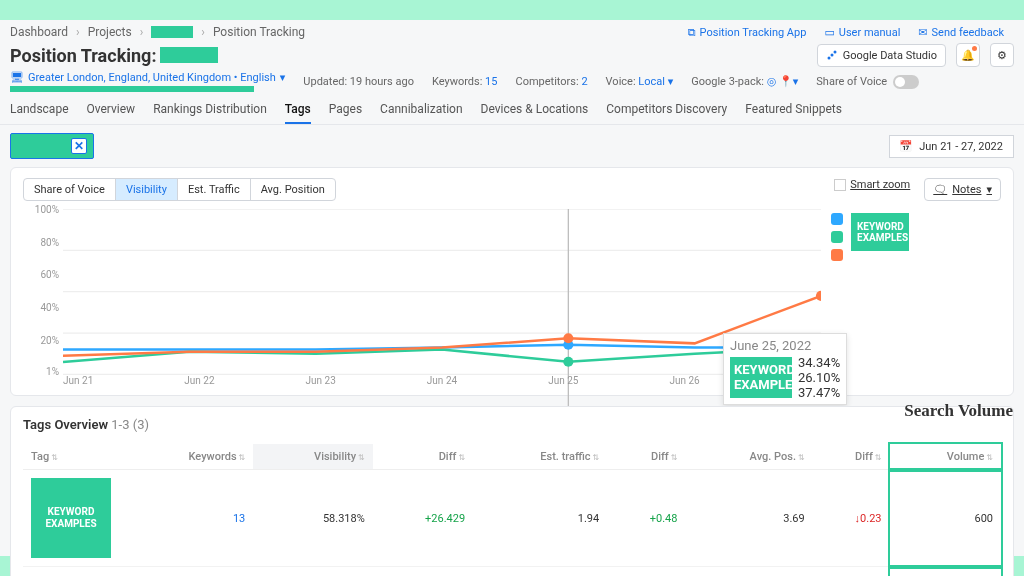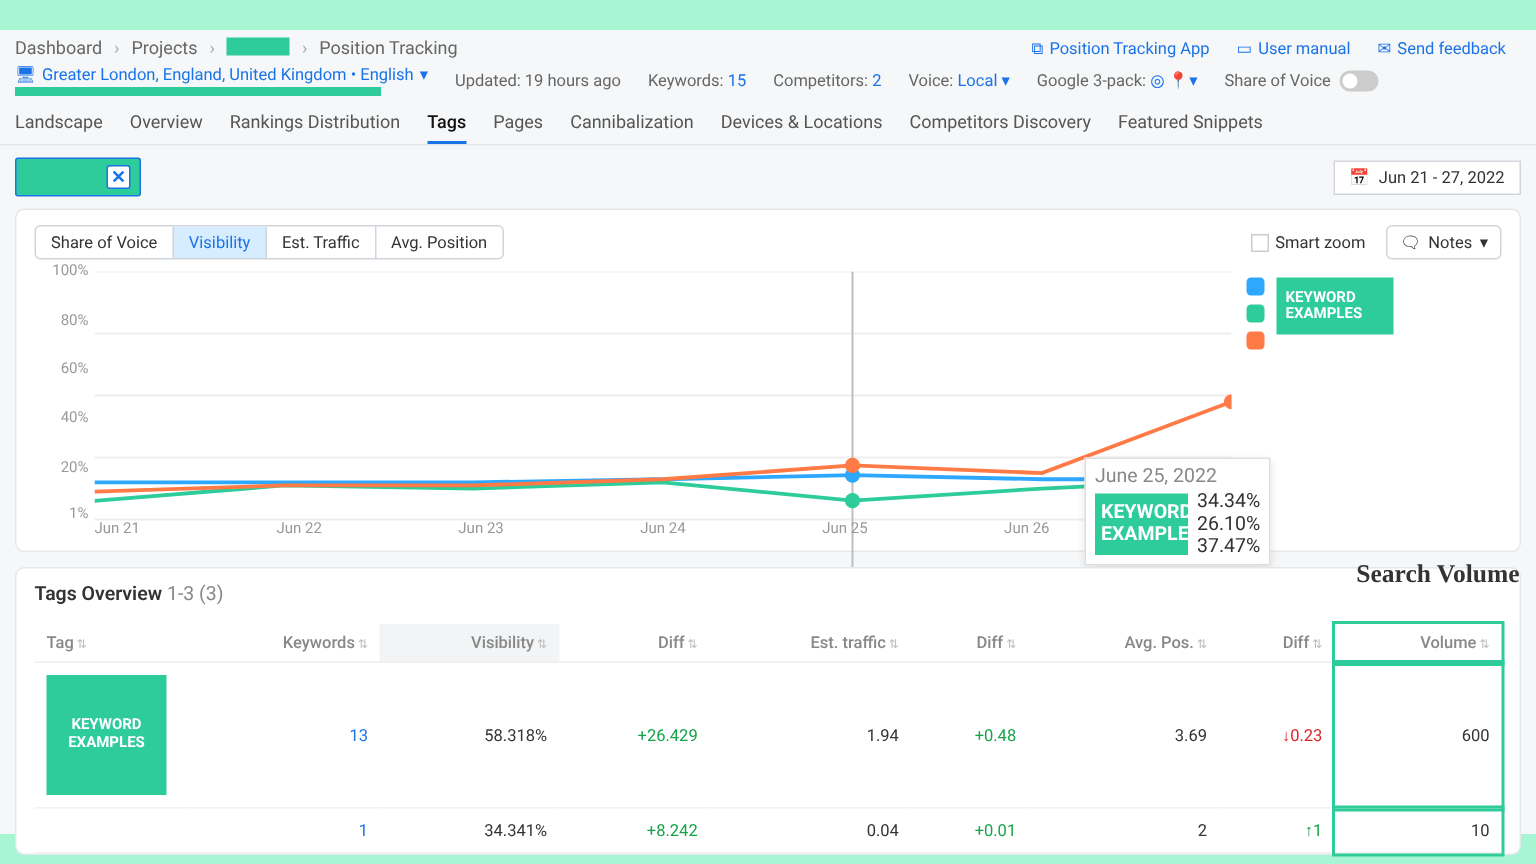--- a/index.html
+++ b/index.html
@@ -29,34 +29,34 @@
   .chip { background:#2ecc9a; padding:4px 6px; border:1px solid #1a73e8; border-radius:2px; display:flex; align-items:center; gap:4px; }
   .chip .x { background:#fff; color:#1a73e8; width:16px; height:16px; display:flex; align-items:center; justify-content:center; font-weight:bold; border:1px solid #1a73e8; border-radius:2px; cursor:pointer; }
   .date-btn { background:#fff; border:1px solid #d1d5db; padding:4px 10px; font-size:11px; display:flex; align-items:center; gap:6px; }
   .card { background:#fff; border:1px solid #e5e7eb; border-radius:6px; margin:0 10px 10px; }
   .chart-card { padding:10px 12px 6px; position:relative; }
   .seg { display:flex; border:1px solid #d1d5db; border-radius:4px; overflow:hidden; }
   .seg div { padding:4px 10px; border-right:1px solid #d1d5db; font-size:11px; cursor:pointer; }
   .seg div:last-child { border-right:none; }
   .seg .on { background:#d6ecff; color:#1a73e8; }
   .chart-head { display:flex; justify-content:space-between; align-items:center; margin-bottom:8px; }
-  .chart-head-right { display:flex; align-items:center; gap:14px; font-size:11px; }
+  .chart-head-right { display:flex; align-items:flex-start; gap:14px; font-size:11px;text-decoration:underline; }
   .chk { width:12px; height:12px; border:1px solid #ccc; display:inline-block; vertical-align:middle; margin-right:4px; }
   .chart-wrap { position:relative; height:180px; }
   .yaxis { position:absolute; left:0; top:0; bottom:18px; width:40px; }
   .yaxis div { position:absolute; right:4px; font-size:10px; color:#999; transform:translateY(-50%); }
   .plot { position:absolute; left:40px; right:180px; top:0; bottom:18px; }
   .xaxis { position:absolute; left:40px; right:180px; bottom:0; height:14px; display:flex; justify-content:space-between; font-size:10px; color:#999; }
   .legend { position:absolute; right:10px; top:0; width:160px; }
   .legend-chk { display:flex; flex-direction:column; gap:6px; position:absolute; left:0; top:4px; }
   .lck { width:12px; height:12px; border-radius:3px; }
   .lck.c1 { background:#2ea8ff; }
   .lck.c2 { background:#2ecc9a; }
   .lck.c3 { background:#ff7a45; }
-  .legend-box { position:absolute; left:20px; top:4px; background:#2ecc9a; color:#fff; font-size:10px; font-weight:700; padding:8px 6px; width:78px; }
+  .legend-box { position:absolute; left:20px; top:4px; background:#2ecc9a; color:#fff; font-size:10px; font-weight:700; padding:8px 6px; text-align:center; width:58px; }
   .tooltip { position:absolute; background:#fff; border:1px solid #ddd; box-shadow:0 2px 6px rgba(0,0,0,.12); font-size:13px; padding:4px 6px; }
   .tooltip .tt-date { color:#888; margin-bottom:2px; }
   .tooltip .row { display:flex; align-items:center; gap:6px; }
   .tt-box { background:#2ecc9a; color:#fff; font-weight:700; padding:6px 4px; text-align:center; width:62px; line-height:1.1; }
   .tags-card { padding:10px 12px 0; position:relative; }
   .tags-title { font-size:13px; font-weight:600; margin-bottom:12px; }
   .tags-title .muted { color:#888; font-weight:400; }
   .sv-label { position:absolute; right:0; top:-6px; font-size:17px; font-weight:800; font-family:Georgia, serif; }
   table { width:100%; border-collapse:collapse; font-size:11px; }
   th { text-align:left; color:#888; font-weight:500; padding:6px 8px; border-bottom:1px solid #eee; }
@@ -69,21 +69,21 @@
   .neg { color:#dc2626; }
   .sort-ic { font-size:8px; color:#bbb; margin-left:2px; }
   .vol-col { outline:2px solid #2ecc9a; }
   .google-ic { width:12px; height:12px; }
 </style>
 </head>
 <body>
 
 <div class="app">
   <div class="breadcrumb" style="justify-content:space-between;">
-    <div style="display:flex;align-items:flex-start;gap:8px;">
+    <div style="display:flex;align-items:center;gap:8px;">
       <span>Dashboard</span>
         <span class="sep">›</span>
       <span>Projects</span>
         <span class="sep">›</span>
       <span class="redact"></span>
         <span class="sep">›</span>
       <span>Position Tracking</span>
     </div>
     <div class="top-links">
       <a>
@@ -94,20 +94,38 @@
           <span>▭</span>
           <span>User manual</span>
         </a>
       <a>
           <span>✉</span>
           <span>Send feedback</span>
         </a>
     </div>
   </div>
 
+  <div class="title-row">
+    <h1>
+        <span>Position Tracking:</span>
+        <span class="redact"></span>
+      </h1>
+    <div class="title-actions">
+      <div class="btn">
+        <svg class="google-ic" viewBox="0 0 24 24">
+            <circle cx="6" cy="18" r="3" fill="#1a73e8"></circle>
+            <circle cx="12" cy="12" r="3" fill="#1a73e8"></circle>
+            <circle cx="18" cy="6" r="3" fill="#1a73e8"></circle>
+          </svg>
+        <span>Google Data Studio</span>
+      </div>
+      <div class="btn icon-btn" style="position:relative;">🔔<span style="position:absolute;top:2px;right:2px;width:5px;height:5px;background:#ff7a45;border-radius:50%;"></span></div>
+      <div class="btn icon-btn">⚙</div>
+    </div>
+  </div>
 
   <div class="meta-row">
     <div>
       <div class="loc">
           <span>🖥</span>
           <span>Greater London, England, United Kingdom • English</span> 
           <span>▾</span>
         </div>
       <span class="redactline"></span>
     </div>

